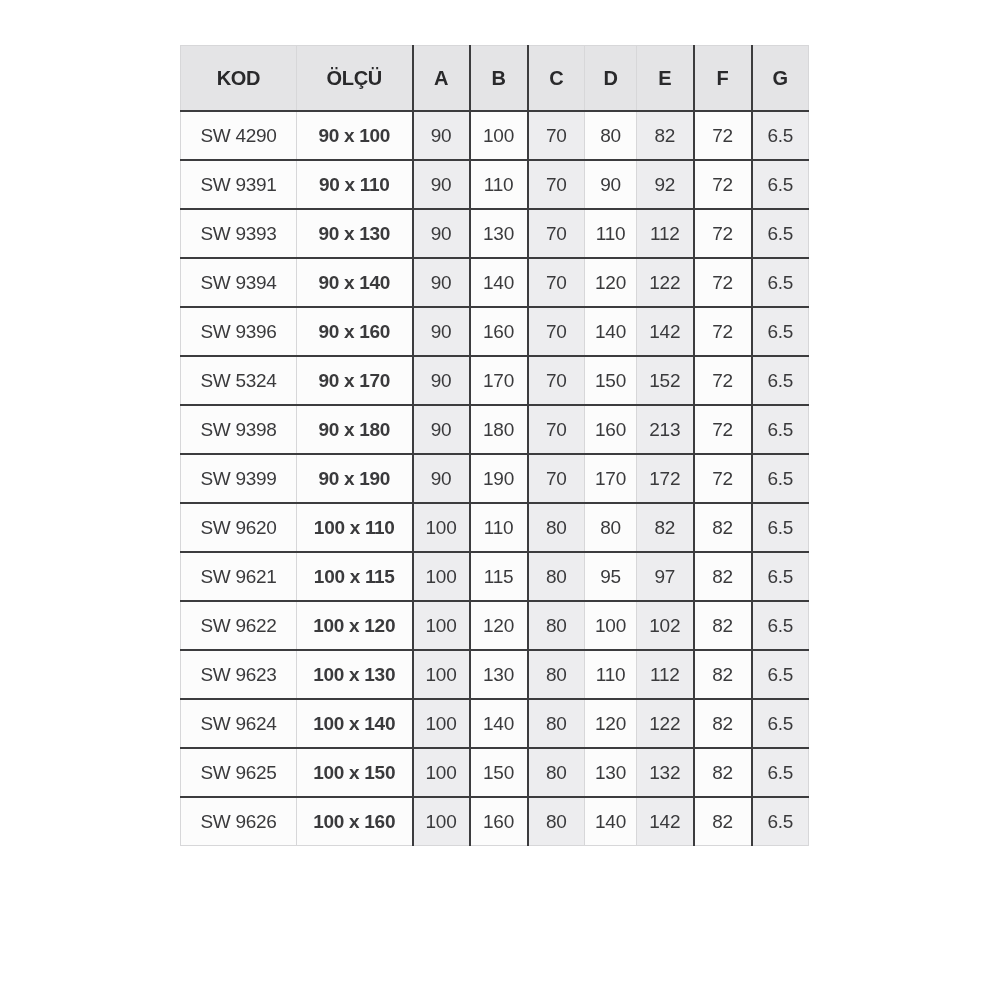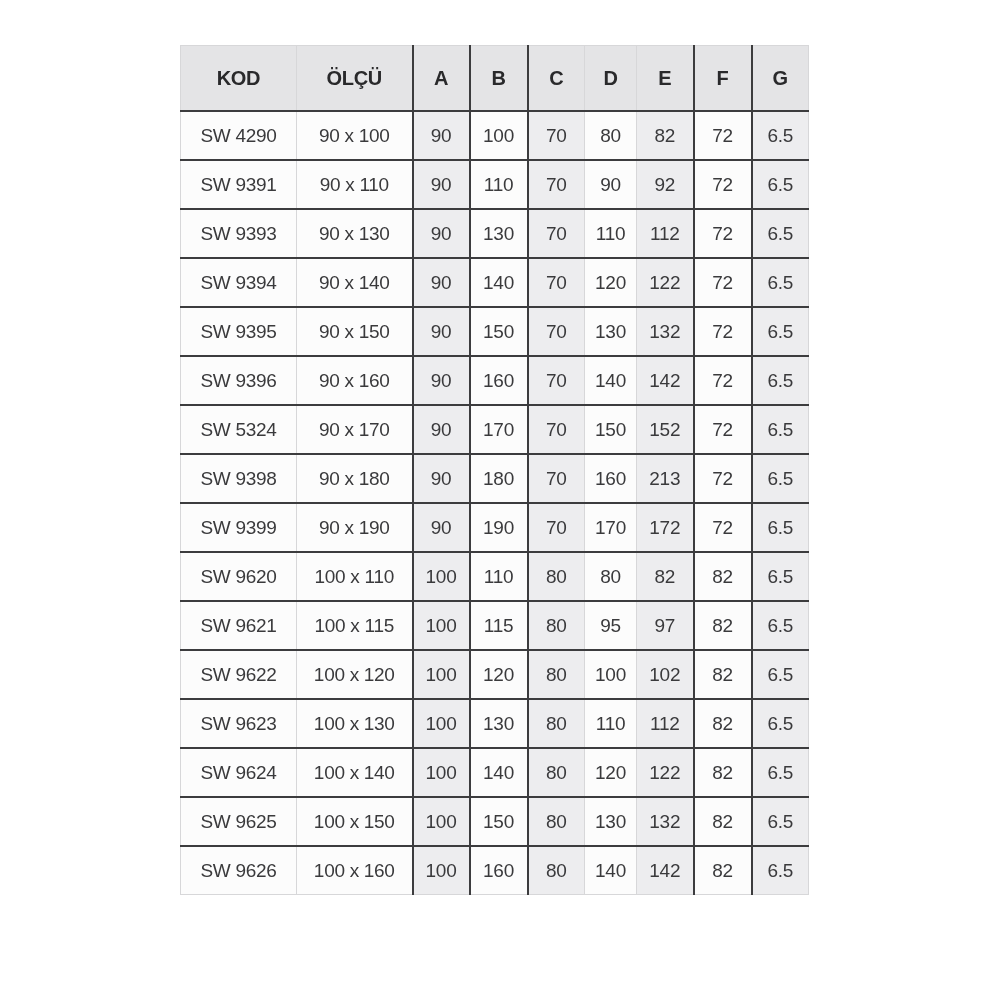--- a/index.html
+++ b/index.html
@@ -43,21 +43,21 @@
   .c4 { border-right:1px solid #d7d7d9; }
   .c5 { border-right:1px solid #d7d7d9; }
   .c6 { border-right:2px solid #3c3c3e; }
   .c7 { border-right:2px solid #3c3c3e; }
   .c8 { border-right:1px solid #d7d7d9; }
 
   
   tbody td.c2, tbody td.c4, tbody td.c6, tbody td.c8 { background:#ededef; }
 
   
-  tbody td.c1 { font-weight:400;margin-top:32px; }
+  tbody td.c1 { font-weight:700;margin-top:32px; }
 </style>
 </head>
 <body>
 
 <div class="page">
   <table class="spec-table">
     <colgroup>
       <col class="c0">
         <col class="c1">
         <col class="c2">
@@ -120,31 +120,20 @@
           <td class="c1">90 x 140</td>
           <td class="c2">90</td>
           <td class="c3">140</td>
           <td class="c4">70</td>
           <td class="c5">120</td>
           <td class="c6">122</td>
           <td class="c7">72</td>
           <td class="c8">6.5</td>
         </tr>
         <tr>
-          <td class="c0">SW 9395</td>
-          <td class="c1">90 x 150</td>
-          <td class="c2">90</td>
-          <td class="c3">150</td>
-          <td class="c4">70</td>
-          <td class="c5">130</td>
-          <td class="c6">132</td>
-          <td class="c7">72</td>
-          <td class="c8">6.5</td>
-        </tr>
-        <tr>
           <td class="c0">SW 9396</td>
           <td class="c1">90 x 160</td>
           <td class="c2">90</td>
           <td class="c3">160</td>
           <td class="c4">70</td>
           <td class="c5">140</td>
           <td class="c6">142</td>
           <td class="c7">72</td>
           <td class="c8">6.5</td>
         </tr>

